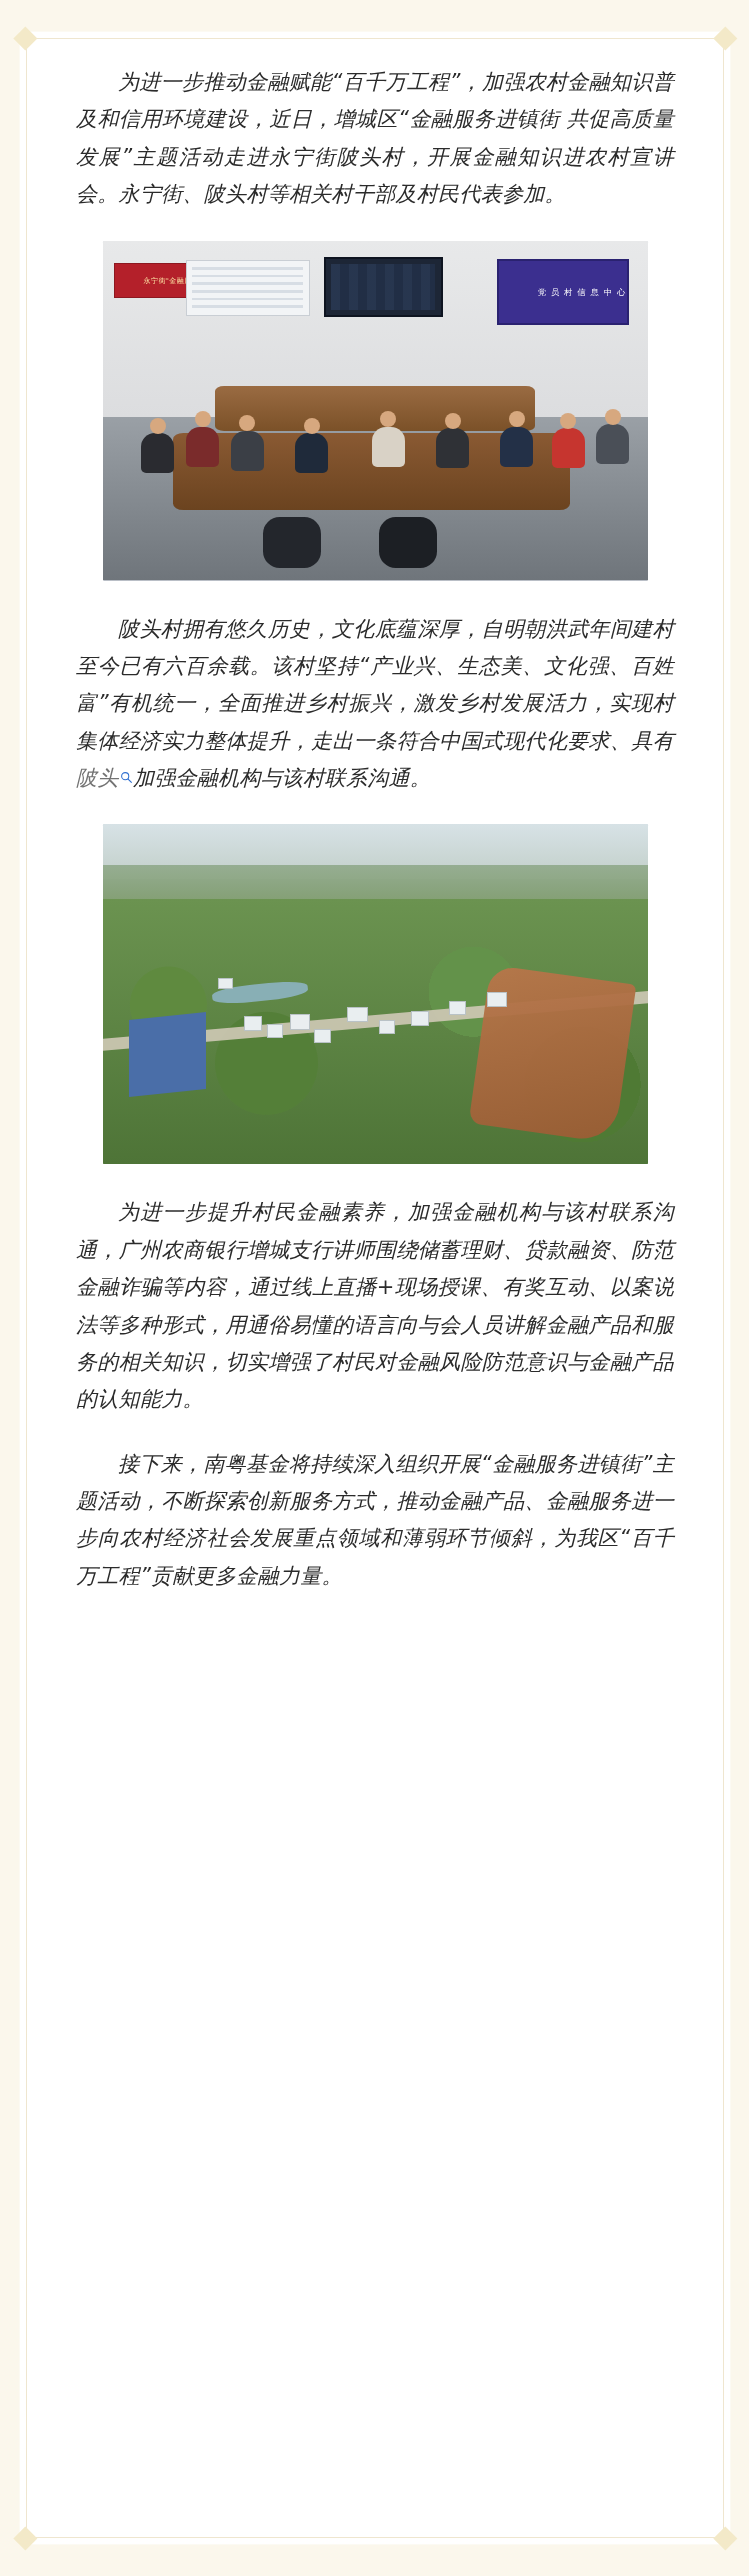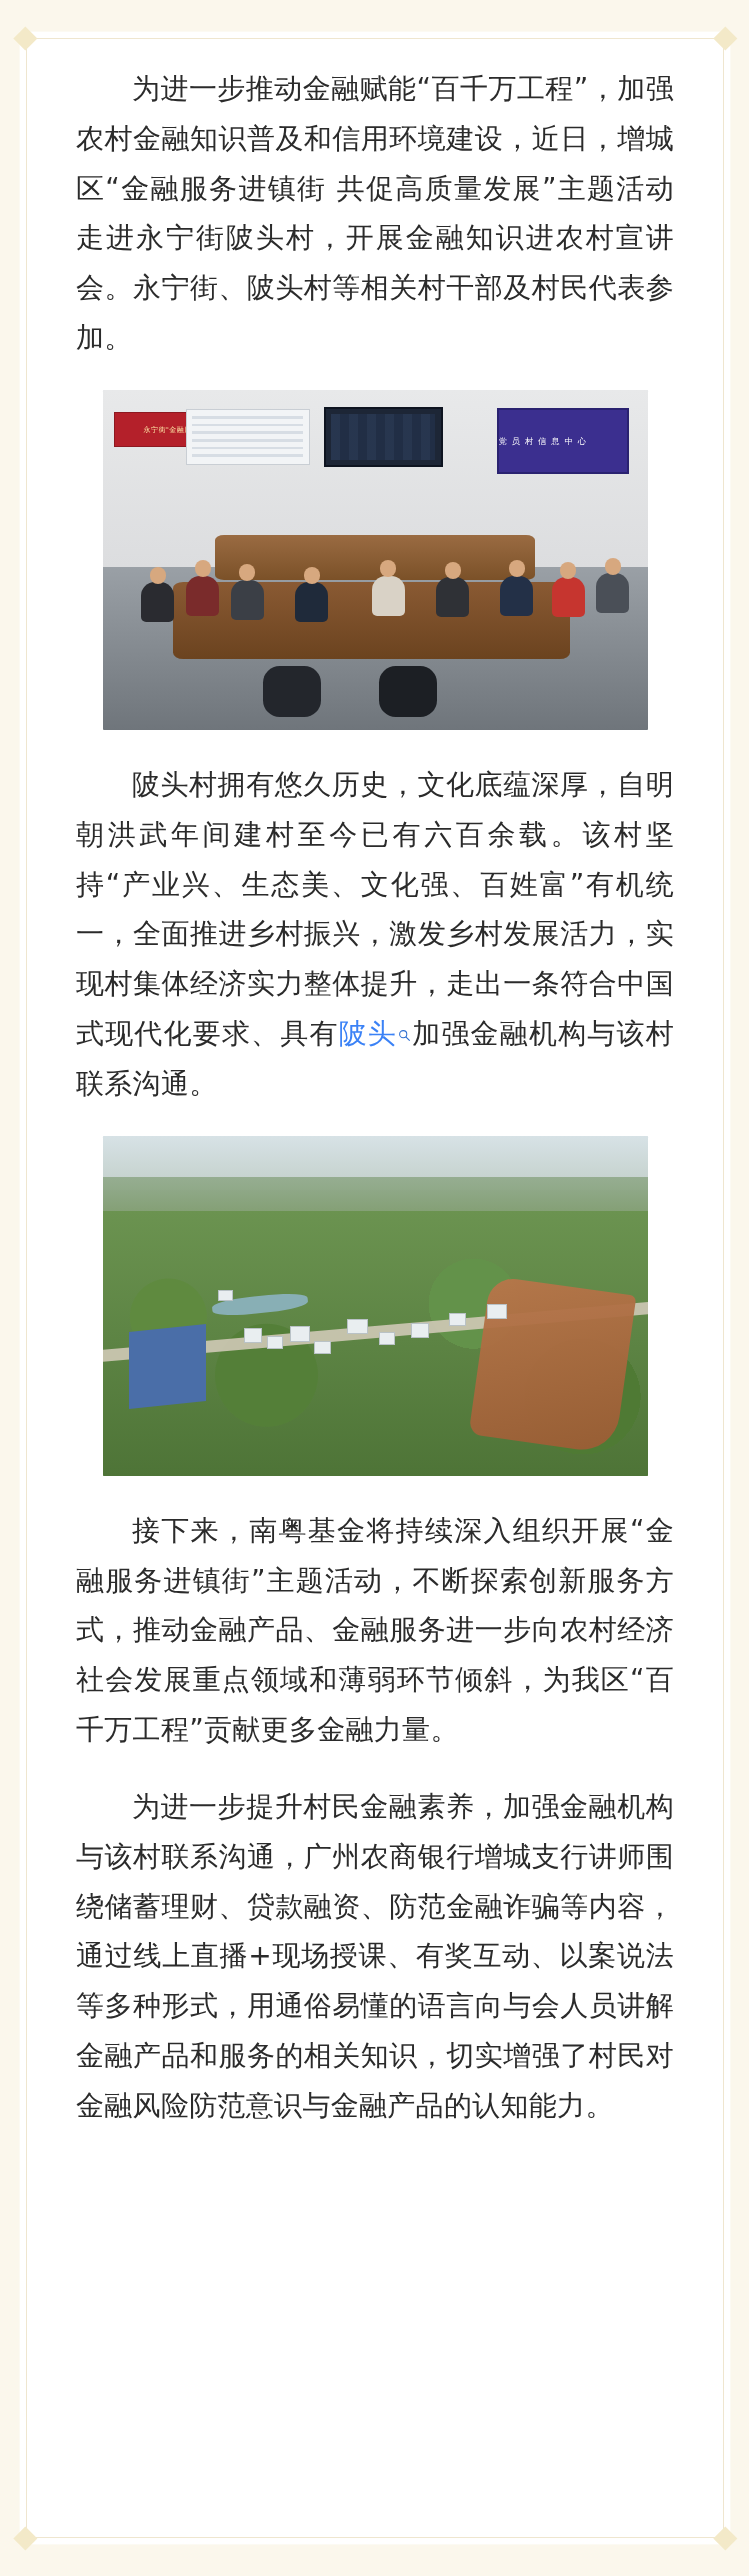--- a/index.html
+++ b/index.html
@@ -51,28 +51,29 @@
   .corner.tr { right: 16.7px; top: 29.5px; }
   .corner.bl { left: 16.7px; bottom: 29.5px; }
   .corner.br { right: 16.7px; bottom: 29.5px; }
 
   .content {
     position: relative;
     padding: 64px 76px 51px 76px;
   }
   p.para {
     font-family: "DejaVu Sans", "Liberation Sans", sans-serif;
-    font-size: 28px;
+    font-size: 21px;
     line-height: 1.78;
     color: #2b2b2b;
     text-align: justify;
     text-justify: inter-ideograph;
     margin: 0 0 27px 0;
     text-indent: 2em;
     letter-spacing: 0.3px;
+    font-style: italic;
   }
   .figure {
     margin: 6.4px 0 28px 0;
     text-align: center;
   }
   .photo {
     width: 545px;
     height: auto;
     display: inline-block;
     border-radius: 1.3px;
@@ -113,21 +114,21 @@
     position:absolute; left:83px; top:19px; width:122px; height:54px;
     background:#f2f4f6; border:1.9px solid #c9ced4;
   }
   .pm-board:after{
     content:""; position:absolute; left:5.1px; top:6.4px; right:5.1px; bottom:6.4px;
     background:repeating-linear-gradient(#d7dde4 0 2.6px,transparent 2.6px 7.7px);
   }
   .pm-plaque{
     position:absolute; right:19px; top:18px; width:128px; height:62px;
     background:#3b2f8f; border:2.6px solid #2a2270; color:#fff;
-    font-size:8.3px; text-align:left; line-height:62px; letter-spacing:1.3px;
+    font-size:8.3px; text-align:right; line-height:62px; letter-spacing:1.3px;
   }
   .pm-table{
     position:absolute; left:70px; top:192px; width:397px; height:77px;
     background:linear-gradient(#8a5a33,#6b431f);
     border-radius:10.3px/6.4px;
   }
   .pm-table2{
     position:absolute; left:112px; top:145px; width:320px; height:45px;
     background:linear-gradient(#9a6b42,#7b5128);
     border-radius:9px/5.1px;
@@ -154,21 +155,21 @@
   }
   .pa-road{position:absolute;left:-4%;top:56%;width:108%;height:11.5px;background:#cfc9b6;transform:rotate(-5deg);opacity:.9;}
   .pa-dirt{position:absolute;right:4%;top:44%;width:147px;height:160px;
     background:linear-gradient(160deg,#b8764a,#9a5c34);transform:rotate(8deg);border-radius:26px 6.4px 38px 13px;opacity:.95;}
   .pa-bldg{position:absolute;background:#e9eef0;border:0.6px solid #b9c2c6;}
   .pa-bigroof{position:absolute;left:26px;top:192px;width:77px;height:77px;background:#4a6ea8;transform:skewY(-6deg);}
   .pa-water{position:absolute;left:109px;top:160px;width:96px;height:16.7px;background:#8fb6c9;border-radius:40%;transform:rotate(-6deg);opacity:.85;}
 
   
   .hl {
-    color: #3b82f6;
+    color: #737373;
   }
   .hl-search {
     display: inline-block;
     width: 13px;
     height: 13px;
     margin-left: 1.3px;
     position: relative;
     vertical-align: 1.3px;
   }
   .hl-search svg { display:block; }
@@ -242,19 +243,19 @@
         <div class="pa-bldg" style="left:211px;top:205px;width:15.4px;height:11.5px;"></div>
         <div class="pa-bldg" style="left:244px;top:183px;width:19px;height:13px;"></div>
         <div class="pa-bldg" style="left:276px;top:196px;width:14px;height:11.5px;"></div>
         <div class="pa-bldg" style="left:308px;top:187px;width:16.7px;height:13px;"></div>
         <div class="pa-bldg" style="left:346px;top:177px;width:15.4px;height:11.5px;"></div>
         <div class="pa-bldg" style="left:384px;top:168px;width:18px;height:13px;"></div>
         <div class="pa-bldg" style="left:115px;top:154px;width:13px;height:9px;"></div>
       </div>
     </div>
 
+    <p class="para">为进一步提升村民金融素养，加强金融机构与该村联系沟通，广州农商银行增城支行讲师围绕储蓄理财、贷款融资、防范金融诈骗等内容，通过线上直播+现场授课、有奖互动、以案说法等多种形式，用通俗易懂的语言向与会人员讲解金融产品和服务的相关知识，切实增强了村民对金融风险防范意识与金融产品的认知能力。</p>
+
     <p class="para">接下来，南粤基金将持续深入组织开展“金融服务进镇街”主题活动，不断探索创新服务方式，推动金融产品、金融服务进一步向农村经济社会发展重点领域和薄弱环节倾斜，为我区“百千万工程”贡献更多金融力量。</p>
-
-    <p class="para">为进一步提升村民金融素养，加强金融机构与该村联系沟通，广州农商银行增城支行讲师围绕储蓄理财、贷款融资、防范金融诈骗等内容，通过线上直播+现场授课、有奖互动、以案说法等多种形式，用通俗易懂的语言向与会人员讲解金融产品和服务的相关知识，切实增强了村民对金融风险防范意识与金融产品的认知能力。</p>
 
   </div>
 </div>
 
 
 </body></html>

